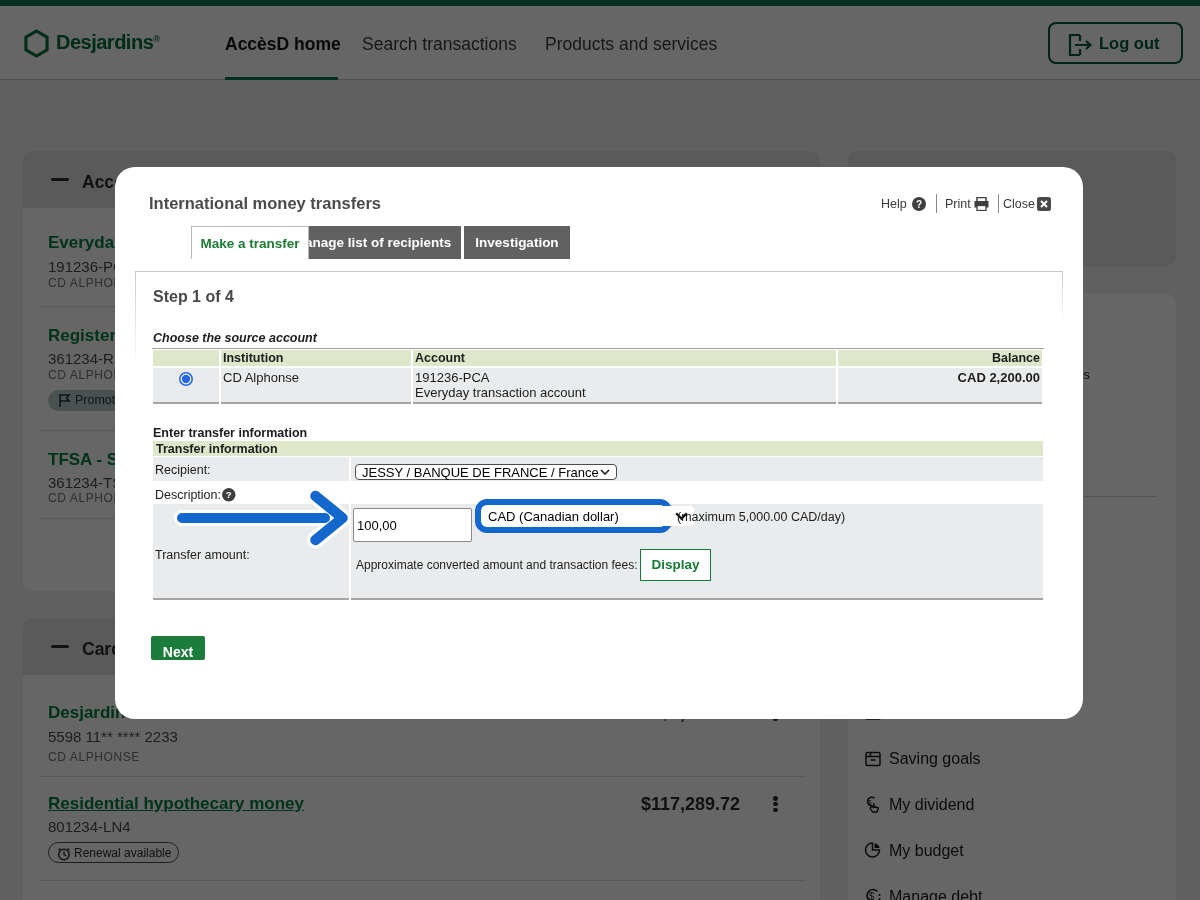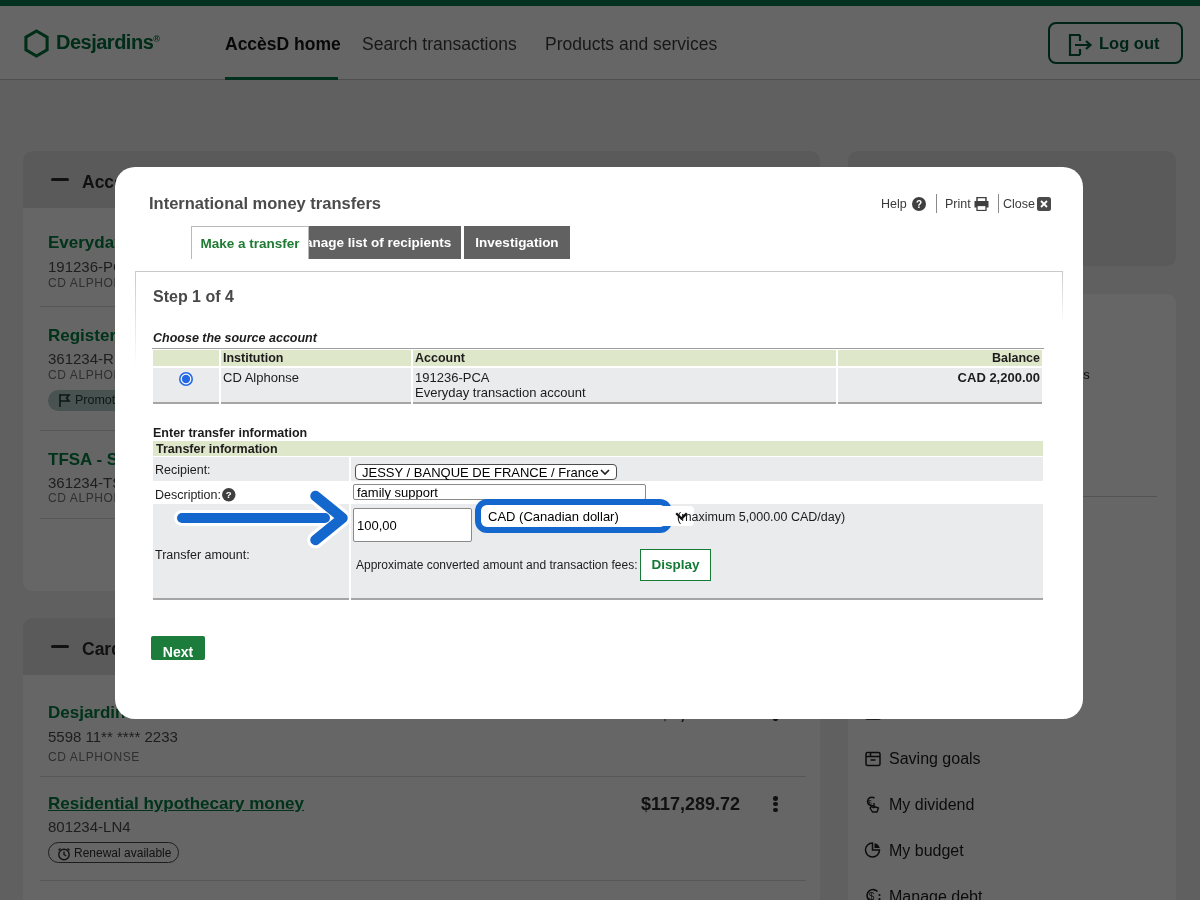--- a/index.html
+++ b/index.html
@@ -254,21 +254,20 @@
     <svg width="10" height="6" viewBox="0 0 10 6">
         <path d="M1 1 L5 5 L9 1" fill="none" stroke="#222" stroke-width="1.7"></path>
       </svg>
   </div>
 
   <div class="frm-label abs" style="left:40px; top:321px;">Description:</div>
   <svg class="abs" style="left:107px; top:321px;" width="13.5" height="13.5" viewBox="0 0 14 14">
       <circle cx="7" cy="7" r="7" fill="#3f3f3f"></circle>
       <text x="7" y="10.6" text-anchor="middle" font-size="10" font-weight="bold" fill="#fff" font-family="Liberation Sans">?</text>
     </svg>
-  <input class="txt" style="left: 238px; top: 317px; width: 293px; height: 16px;" value="family support">
 
   <div class="abs" style="left:38px; top:337px; width:196px; height:96px; background:#e9ebec; border-bottom:2px solid #a5a5a5;"></div>
   <div class="abs" style="left:236px; top:337px; width:692px; height:96px; background:#e9ebec; border-bottom:2px solid #a5a5a5;"></div>
   <input class="txt" style="left: 238px; top: 341px; width: 119px; height: 34px;" value="100,00">
   <div class="abs" style="left:360px; top:332px; width:197px; height:34px; border:6.5px solid #1467cd; border-radius:12px; background:#fff;"></div>
   <div class="sel" style="left:367px; top:339px; width:212px; height:20px; border:none;">
     <span class="txt2">CAD (Canadian dollar)</span>
     <svg width="13" height="8" viewBox="0 0 13 8">
         <path d="M1.2 1.2 L6.5 6.6 L11.8 1.2" fill="none" stroke="#111" stroke-width="2.3"></path>
       </svg>

